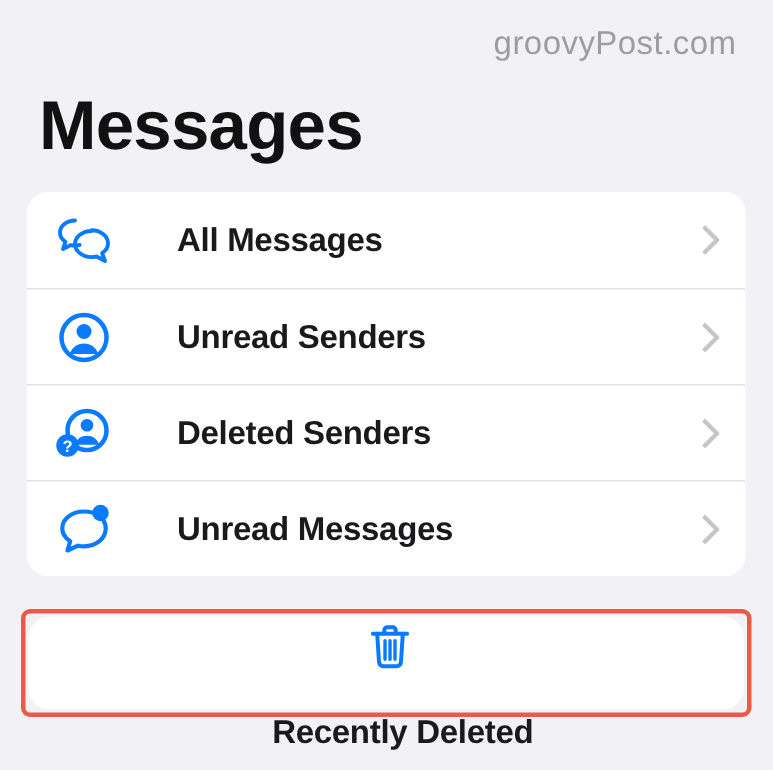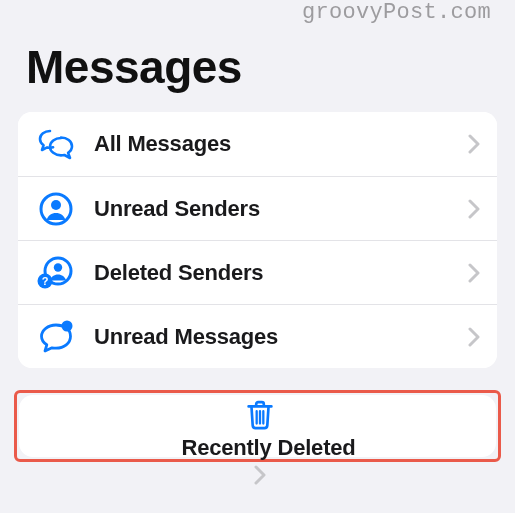--- a/index.html
+++ b/index.html
@@ -5,47 +5,48 @@
   * { box-sizing: border-box; margin: 0; padding: 0; }
   html, body { width: 515px; height: 513px; }
   body {
     background: #f2f2f6;
     font-family: -apple-system, "Helvetica Neue", Helvetica, Arial, sans-serif;
     position: relative;
     overflow: hidden;
   }
   .watermark {
     position: absolute;
-    top: 0;
+    top: 16px;
     right: 24px;
     color: #9d9c9f;
-    font-family: Liberation Mono, monospace;
+    font-family: Liberation Sans, sans-serif;
     font-size: 22px;
     letter-spacing: 0.3px;
   }
   .page-title {
     font-size: 46px;
     font-weight: 800;
     letter-spacing: -0.5px;
     color: #111;
-    padding: 40px 0 18px 26px;
+    padding: 56px 0 18px 26px;
   }
   .card {
     background: #fff;
     border-radius: 14px;
     margin: 0 18px 22px 18px;
     overflow: hidden;
   }
   .row {
     display: flex;
     align-items: center;
     height: 64px;
     padding: 0 14px 0 18px;
     cursor: pointer;
     background: #fff;
+    gap: 24px;
   }
   .card .row + .row {
     border-top: 1px solid #e3e3e7;
   }
   .icon {
     width: 40px;
     height: 40px;
     flex: 0 0 40px;
     display: flex;
     align-items: center;

